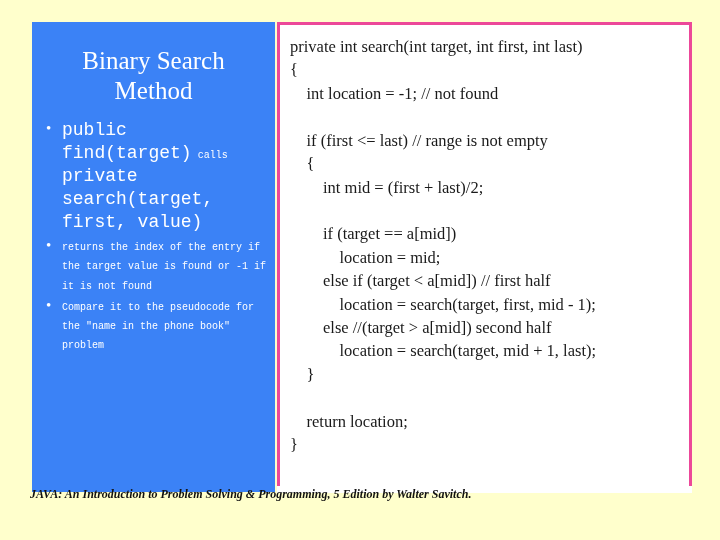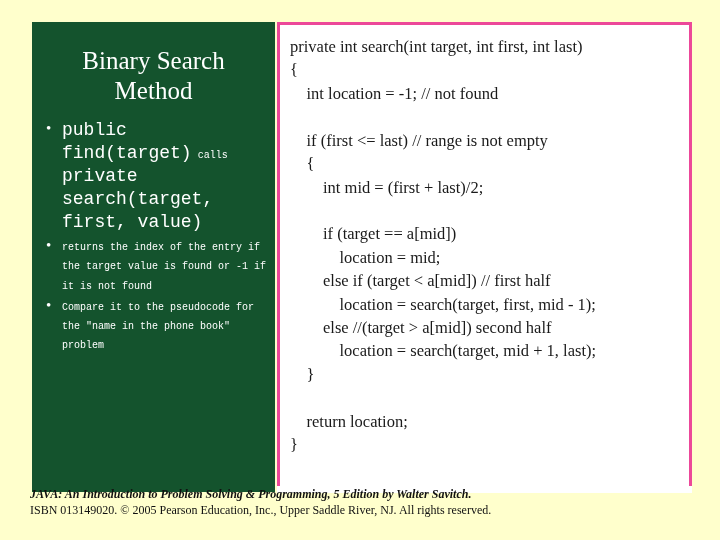--- a/index.html
+++ b/index.html
@@ -22,21 +22,21 @@
     height: 540px;
   }
 
   
   .left-panel {
     position: absolute;
     left: 32px;
     top: 22px;
     width: 243px;
     height: 470px;
-    background: #14532d;
+    background: #3b82f6;
     box-sizing: border-box;
   }
 
   .title {
     color: #ffffff;
     font-family: "Liberation Serif", serif;
     font-size: 25px;
     text-align: center;
     line-height: 1.18;
     padding: 24px 10px 0 10px;
@@ -164,16 +164,15 @@
     }
 
     return location;
 }</pre>
   </div>
 
   <div class="footer-mask"></div>
 
   <div class="footer">
     <div class="line1">JAVA: An Introduction to Problem Solving &amp; Programming, 5 Edition by Walter Savitch.</div>
-    <div class="line2">ISBN 013149020. © 2005 Pearson Education, Inc., Upper Saddle River, NJ. All rights reserved.</div>
   </div>
 
 </div>
 
 </body></html>

